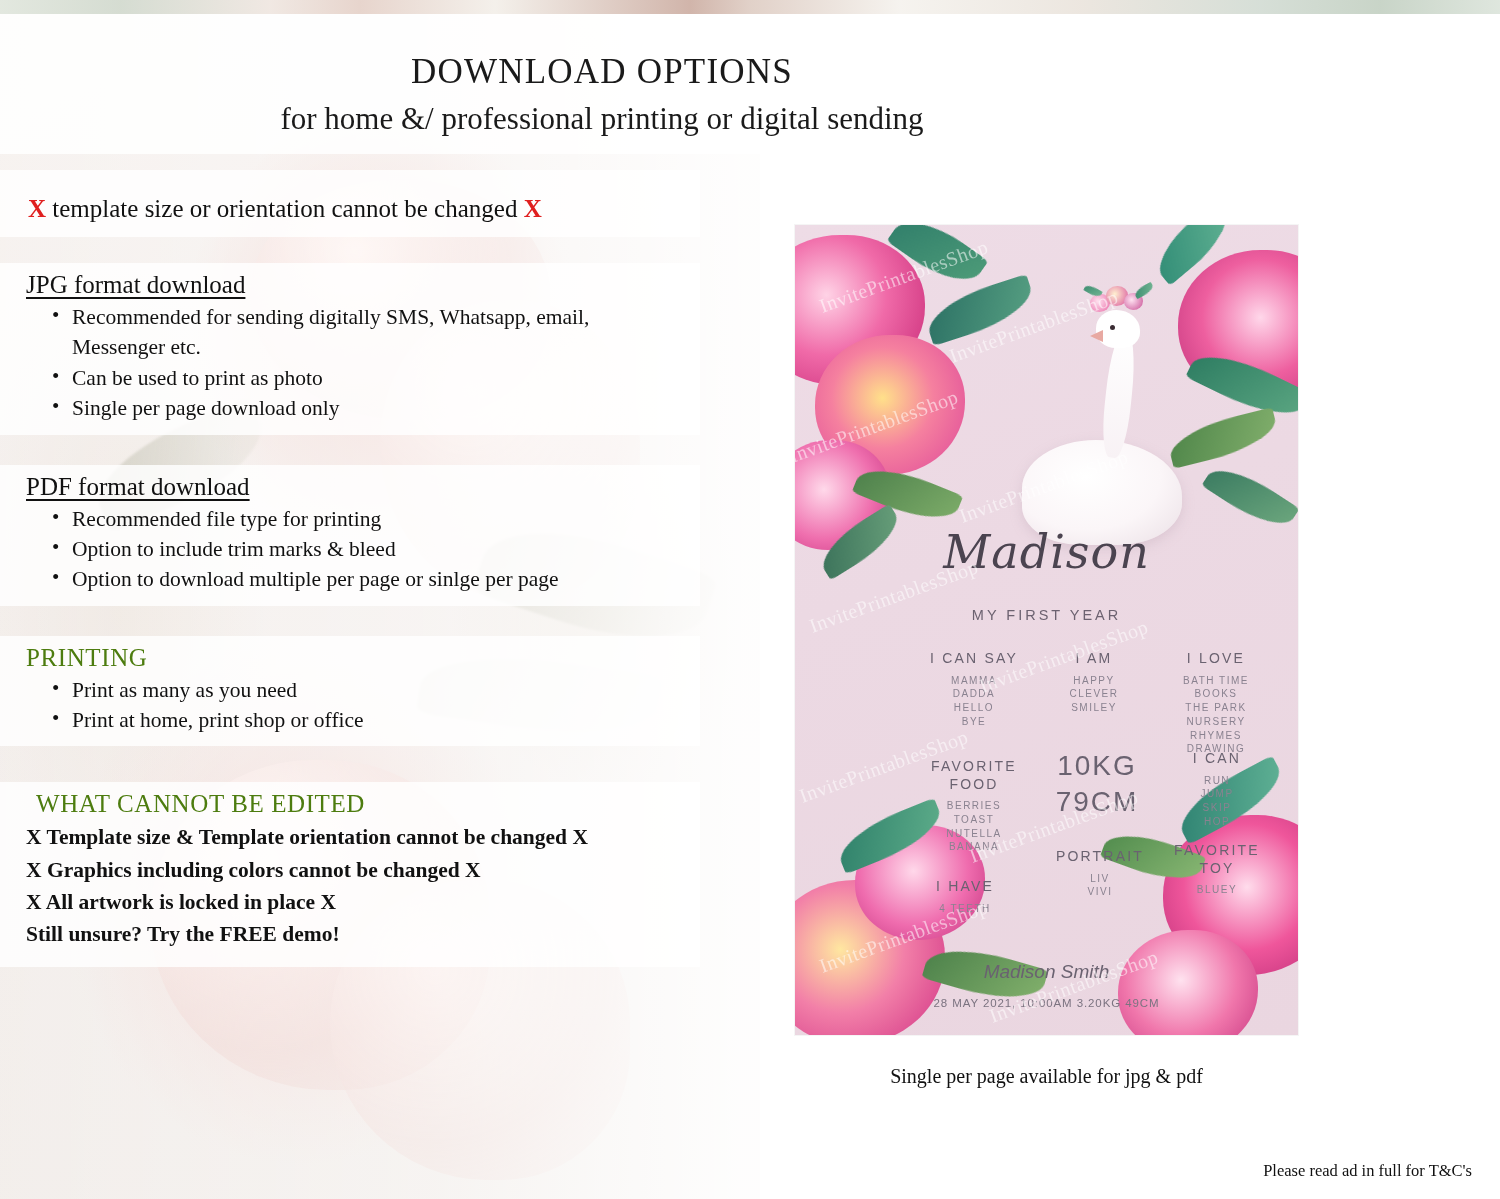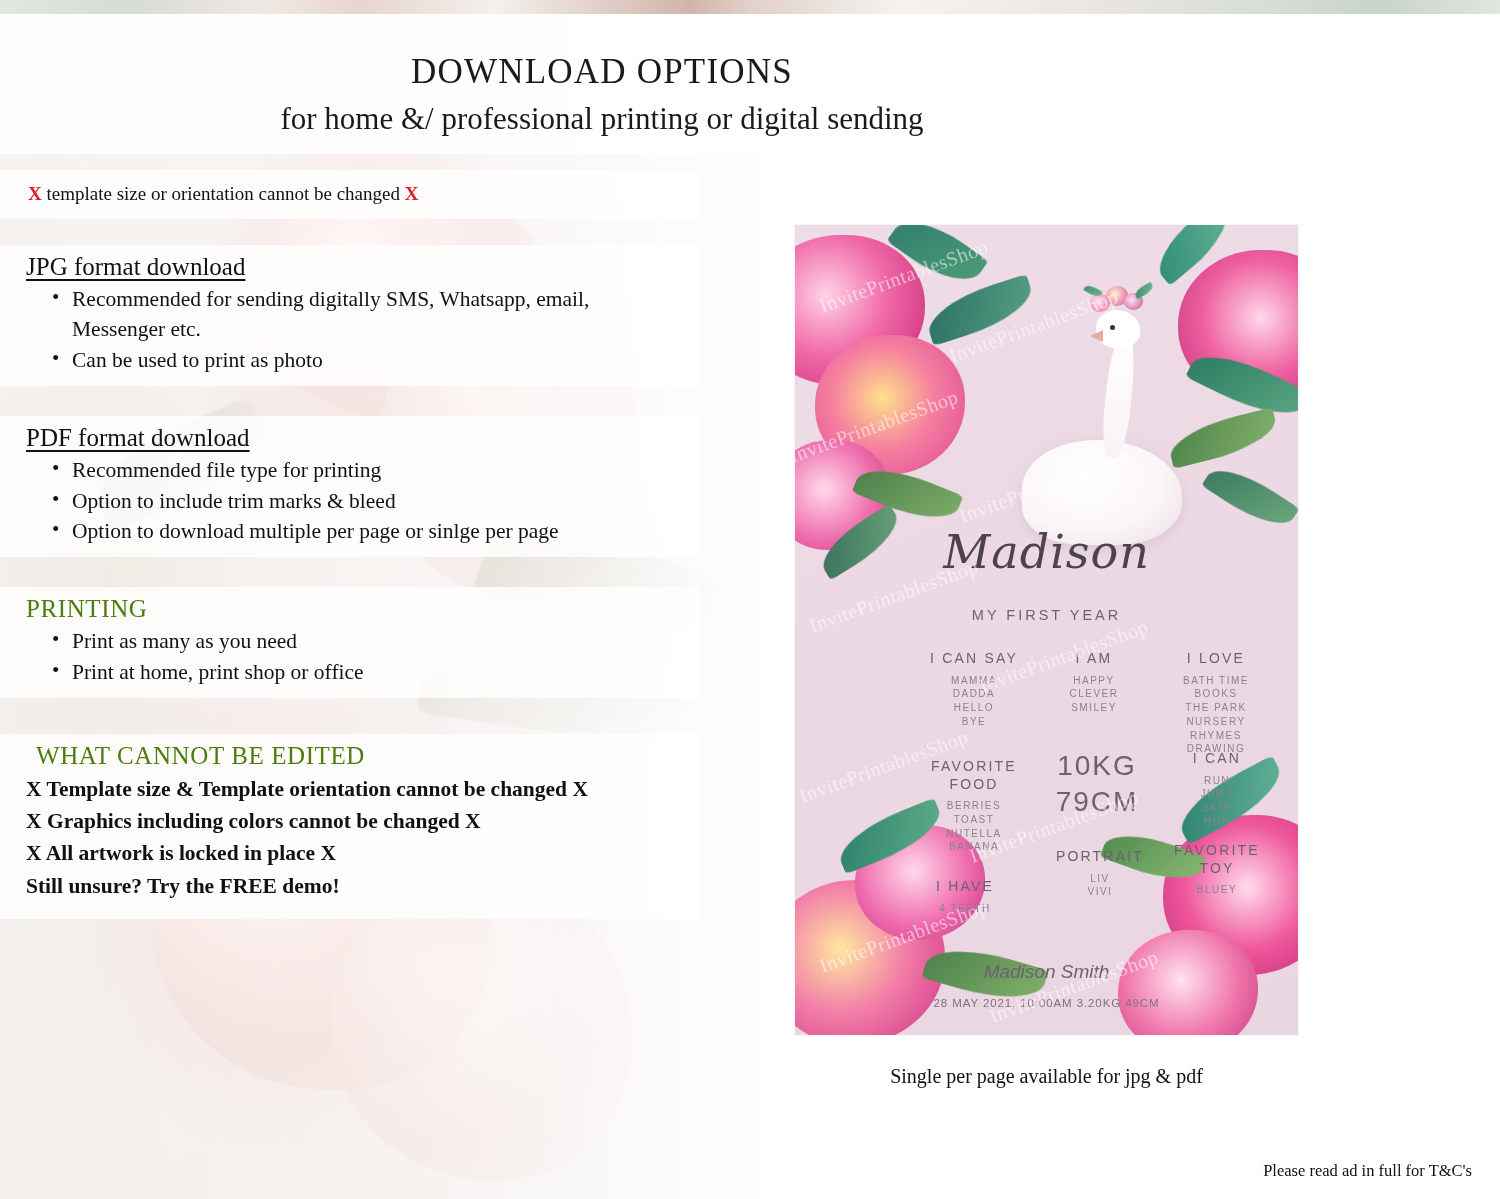--- a/index.html
+++ b/index.html
@@ -98,23 +98,23 @@
     padding: 6px 26px 10px 26px;
     margin-bottom: 6px;
   }
   .size-title {
     font-size: 38px;
     color: #111;
     letter-spacing: .3px;
     padding-left: 34px;
   }
   .size-sub {
-    font-size: 19px;
-    color: #111;
-    margin-top: 7px;
+    font-size: 25px;
+    color: #111;
+    margin-top: 19px;
     padding-left: 2px;
     font-family: Liberation Serif, serif;
   }
   .xmark { color: #e02020; font-weight: bold; }
 
   .sec-head {
     font-size: 25px;
     color: #111;
     text-decoration: underline;
     text-underline-offset: 4px;
@@ -361,20 +361,21 @@
       <span class="xmark">X</span>
     </div>
   </div>
 
   <div class="panel" style="margin-top:26px;">
     <div class="sec-head">JPG format download</div>
     <ul class="bul">
       <li>Recommended for sending digitally SMS, Whatsapp, email,</li>
       <li class="cont">Messenger etc.</li>
       <li>Can be used to print as photo</li>
+      <li>Single per page download only</li>
     </ul>
   </div>
 
   <div class="panel" style="margin-top:30px;">
     <div class="sec-head">PDF format download</div>
     <ul class="bul">
       <li>Recommended file type for printing</li>
       <li>Option to include trim marks &amp; bleed</li>
       <li>Option to download multiple per page or sinlge per page</li>
     </ul>

